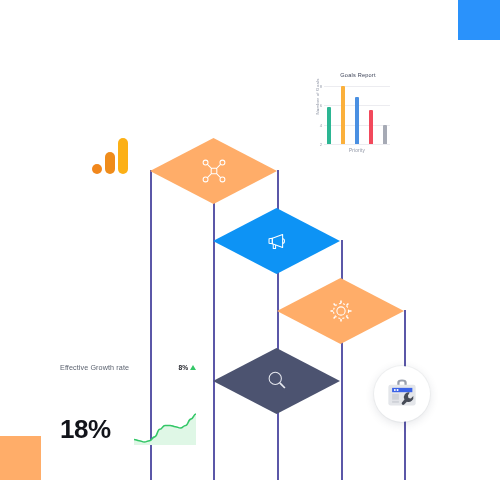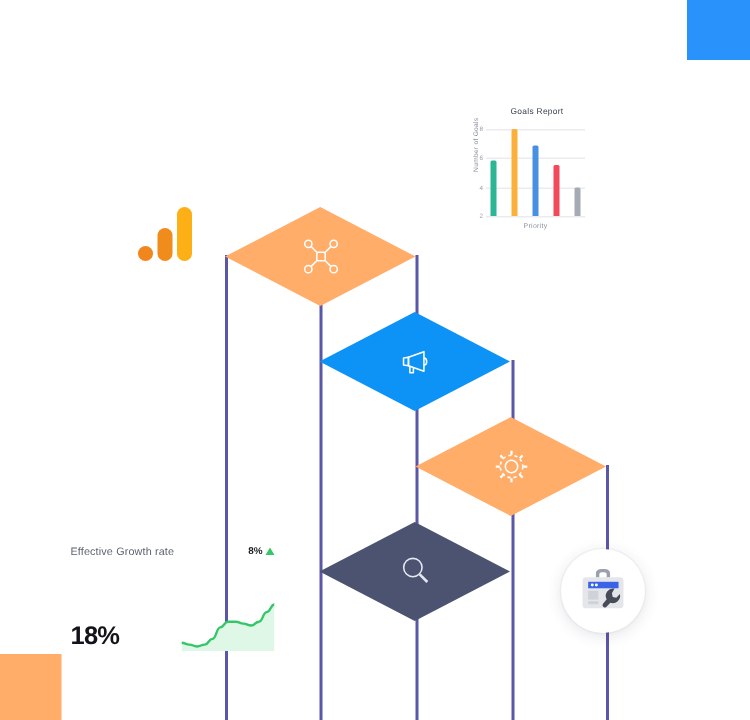--- a/index.html
+++ b/index.html
@@ -87,33 +87,33 @@
     display: flex; align-items: flex-end; justify-content: space-between;
     padding: 0 3px;
   }
   .bar { width: 4px; border-radius: 1px 1px 0 0; }
   #x-axis-label {
     position: absolute; left: 16px; width: 66px; top: 64px;
     text-align: center; font-size: 4.6px; color: #8a90a0; letter-spacing: .2px;
   }
 
   
-  #growth-card { position: absolute; left: 47px; top: 363px; width: 136px; height: 54px; }
+  #growth-card { position: absolute; left: 60px; top: 363px; width: 136px; height: 54px; }
   #growth-head { display: flex; align-items: center; justify-content: space-between; }
   #growth-label { font-size: 7.2px; color: #5c6370; letter-spacing: .1px; }
   #growth-delta-wrap { display: flex; align-items: center; gap: 2px; }
   #growth-delta { font-size: 6.6px; font-weight: bold; color: #1b1d24; }
   #growth-arrow {
     width: 0; height: 0;
     border-left: 3.2px solid transparent;
     border-right: 3.2px solid transparent;
     border-bottom: 5px solid #34c768;
   }
   #growth-row { display: flex; align-items: flex-end; justify-content: space-between; margin-top: 6px; }
-  #growth-value { font-size: 17px; font-weight: bold; color: #12141a; letter-spacing: -0.5px; margin-top: 36px; }
+  #growth-value { font-size: 26px; font-weight: bold; color: #12141a; letter-spacing: -0.5px; margin-top: 36px; }
   #spark { width: 62px; height: 34px; display: block; }
 
   
   #toolbox-badge {
     position: absolute; left: 374px; top: 366px;
     width: 56px; height: 56px; border-radius: 50%;
     background: #ffffff;
     box-shadow: 0 2px 10px rgba(40,45,70,0.13), 0 0 0 1px rgba(40,45,70,0.035);
     display: flex; align-items: center; justify-content: center;
   }

